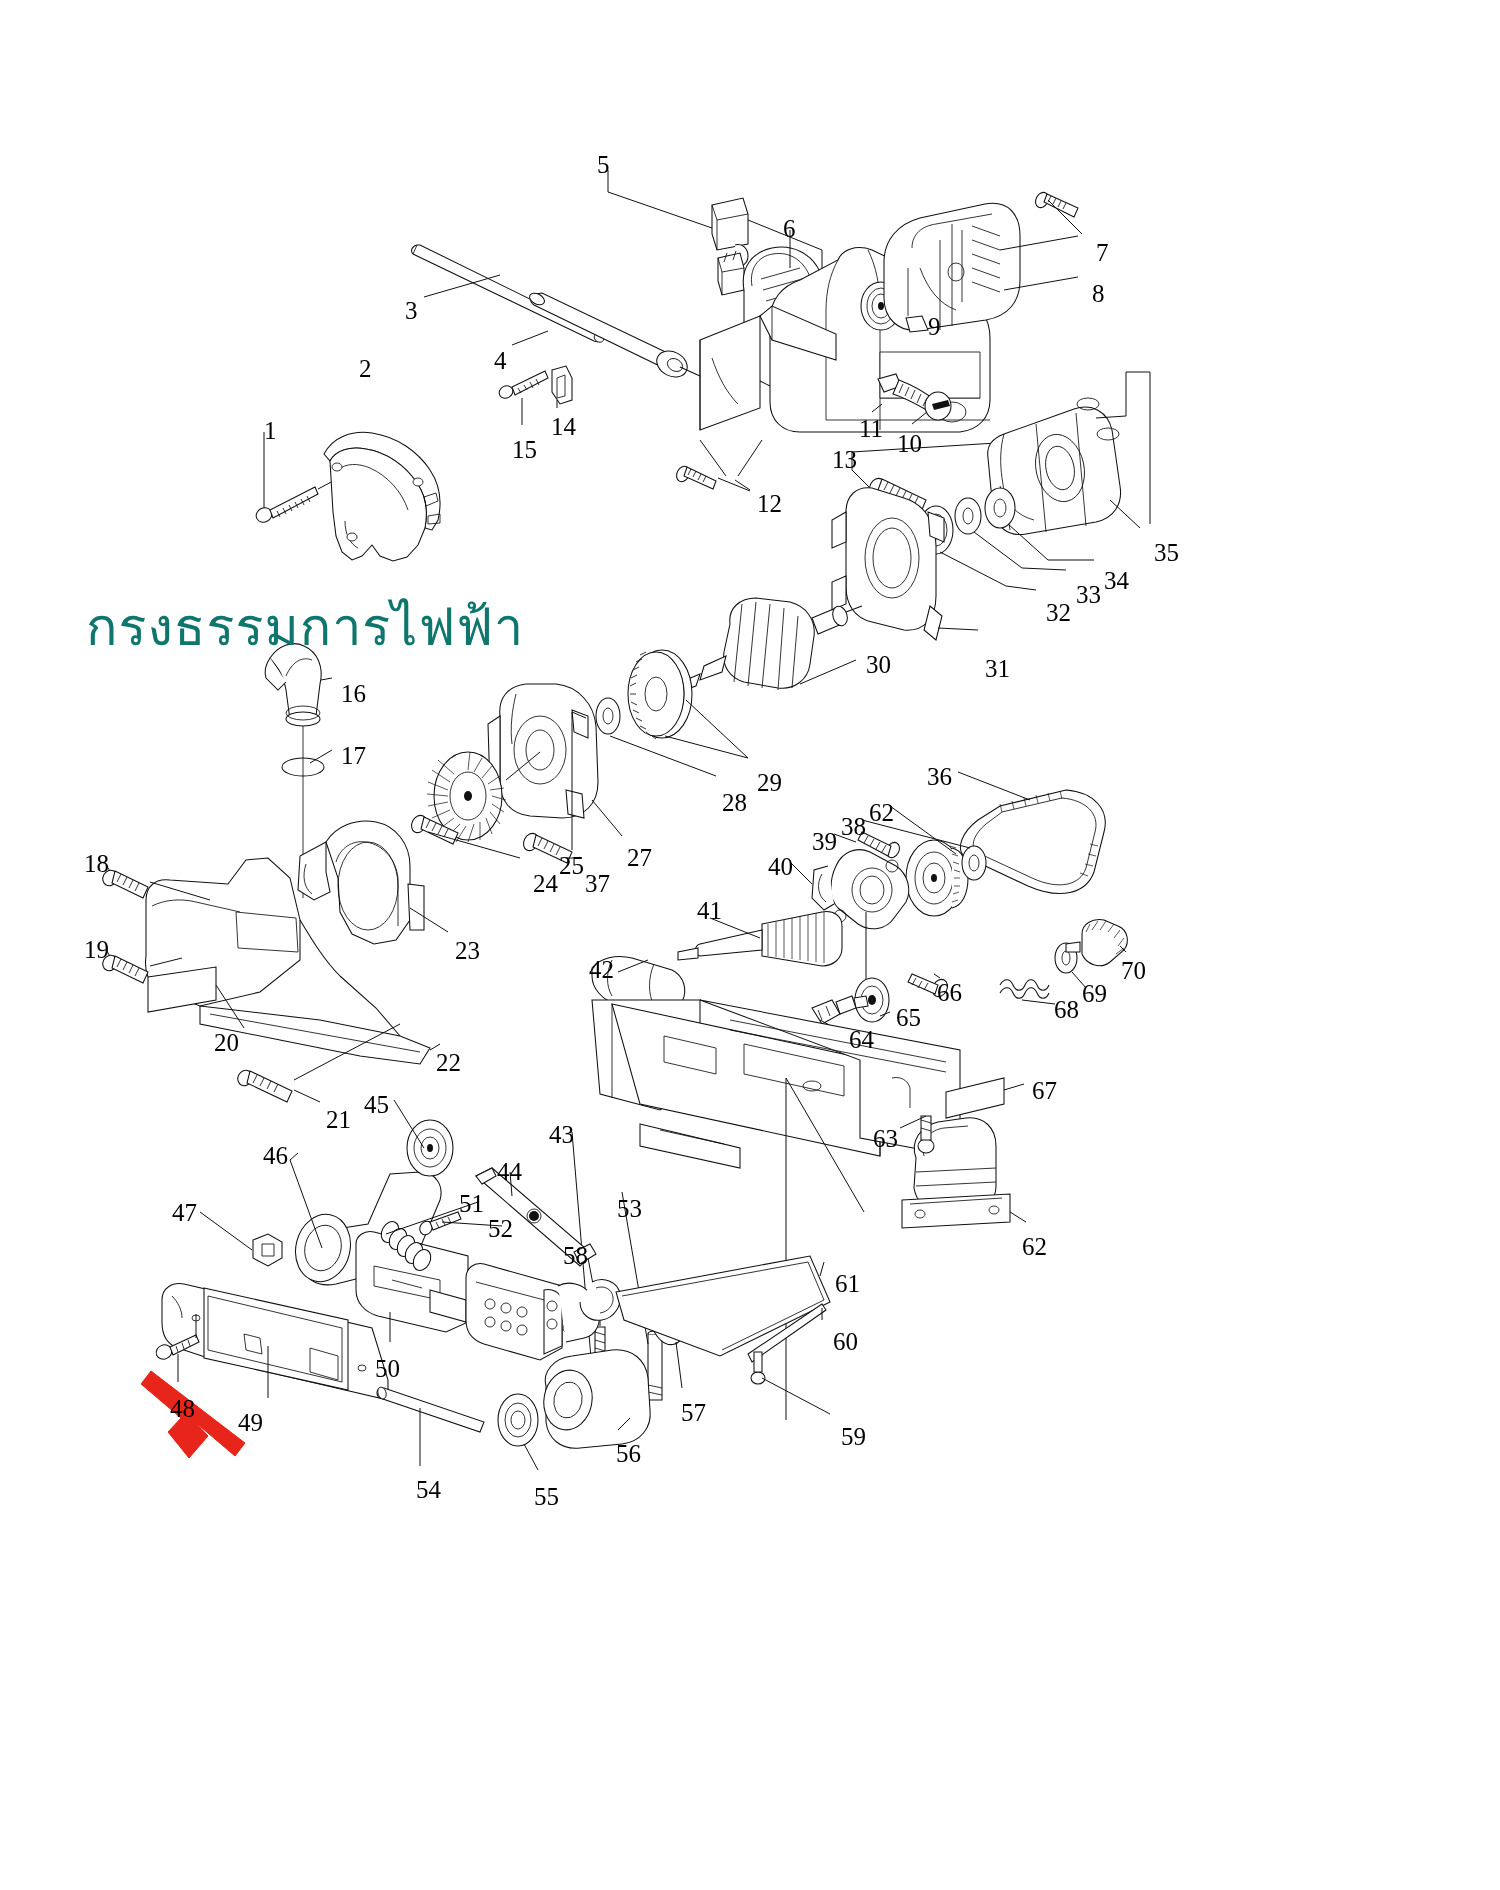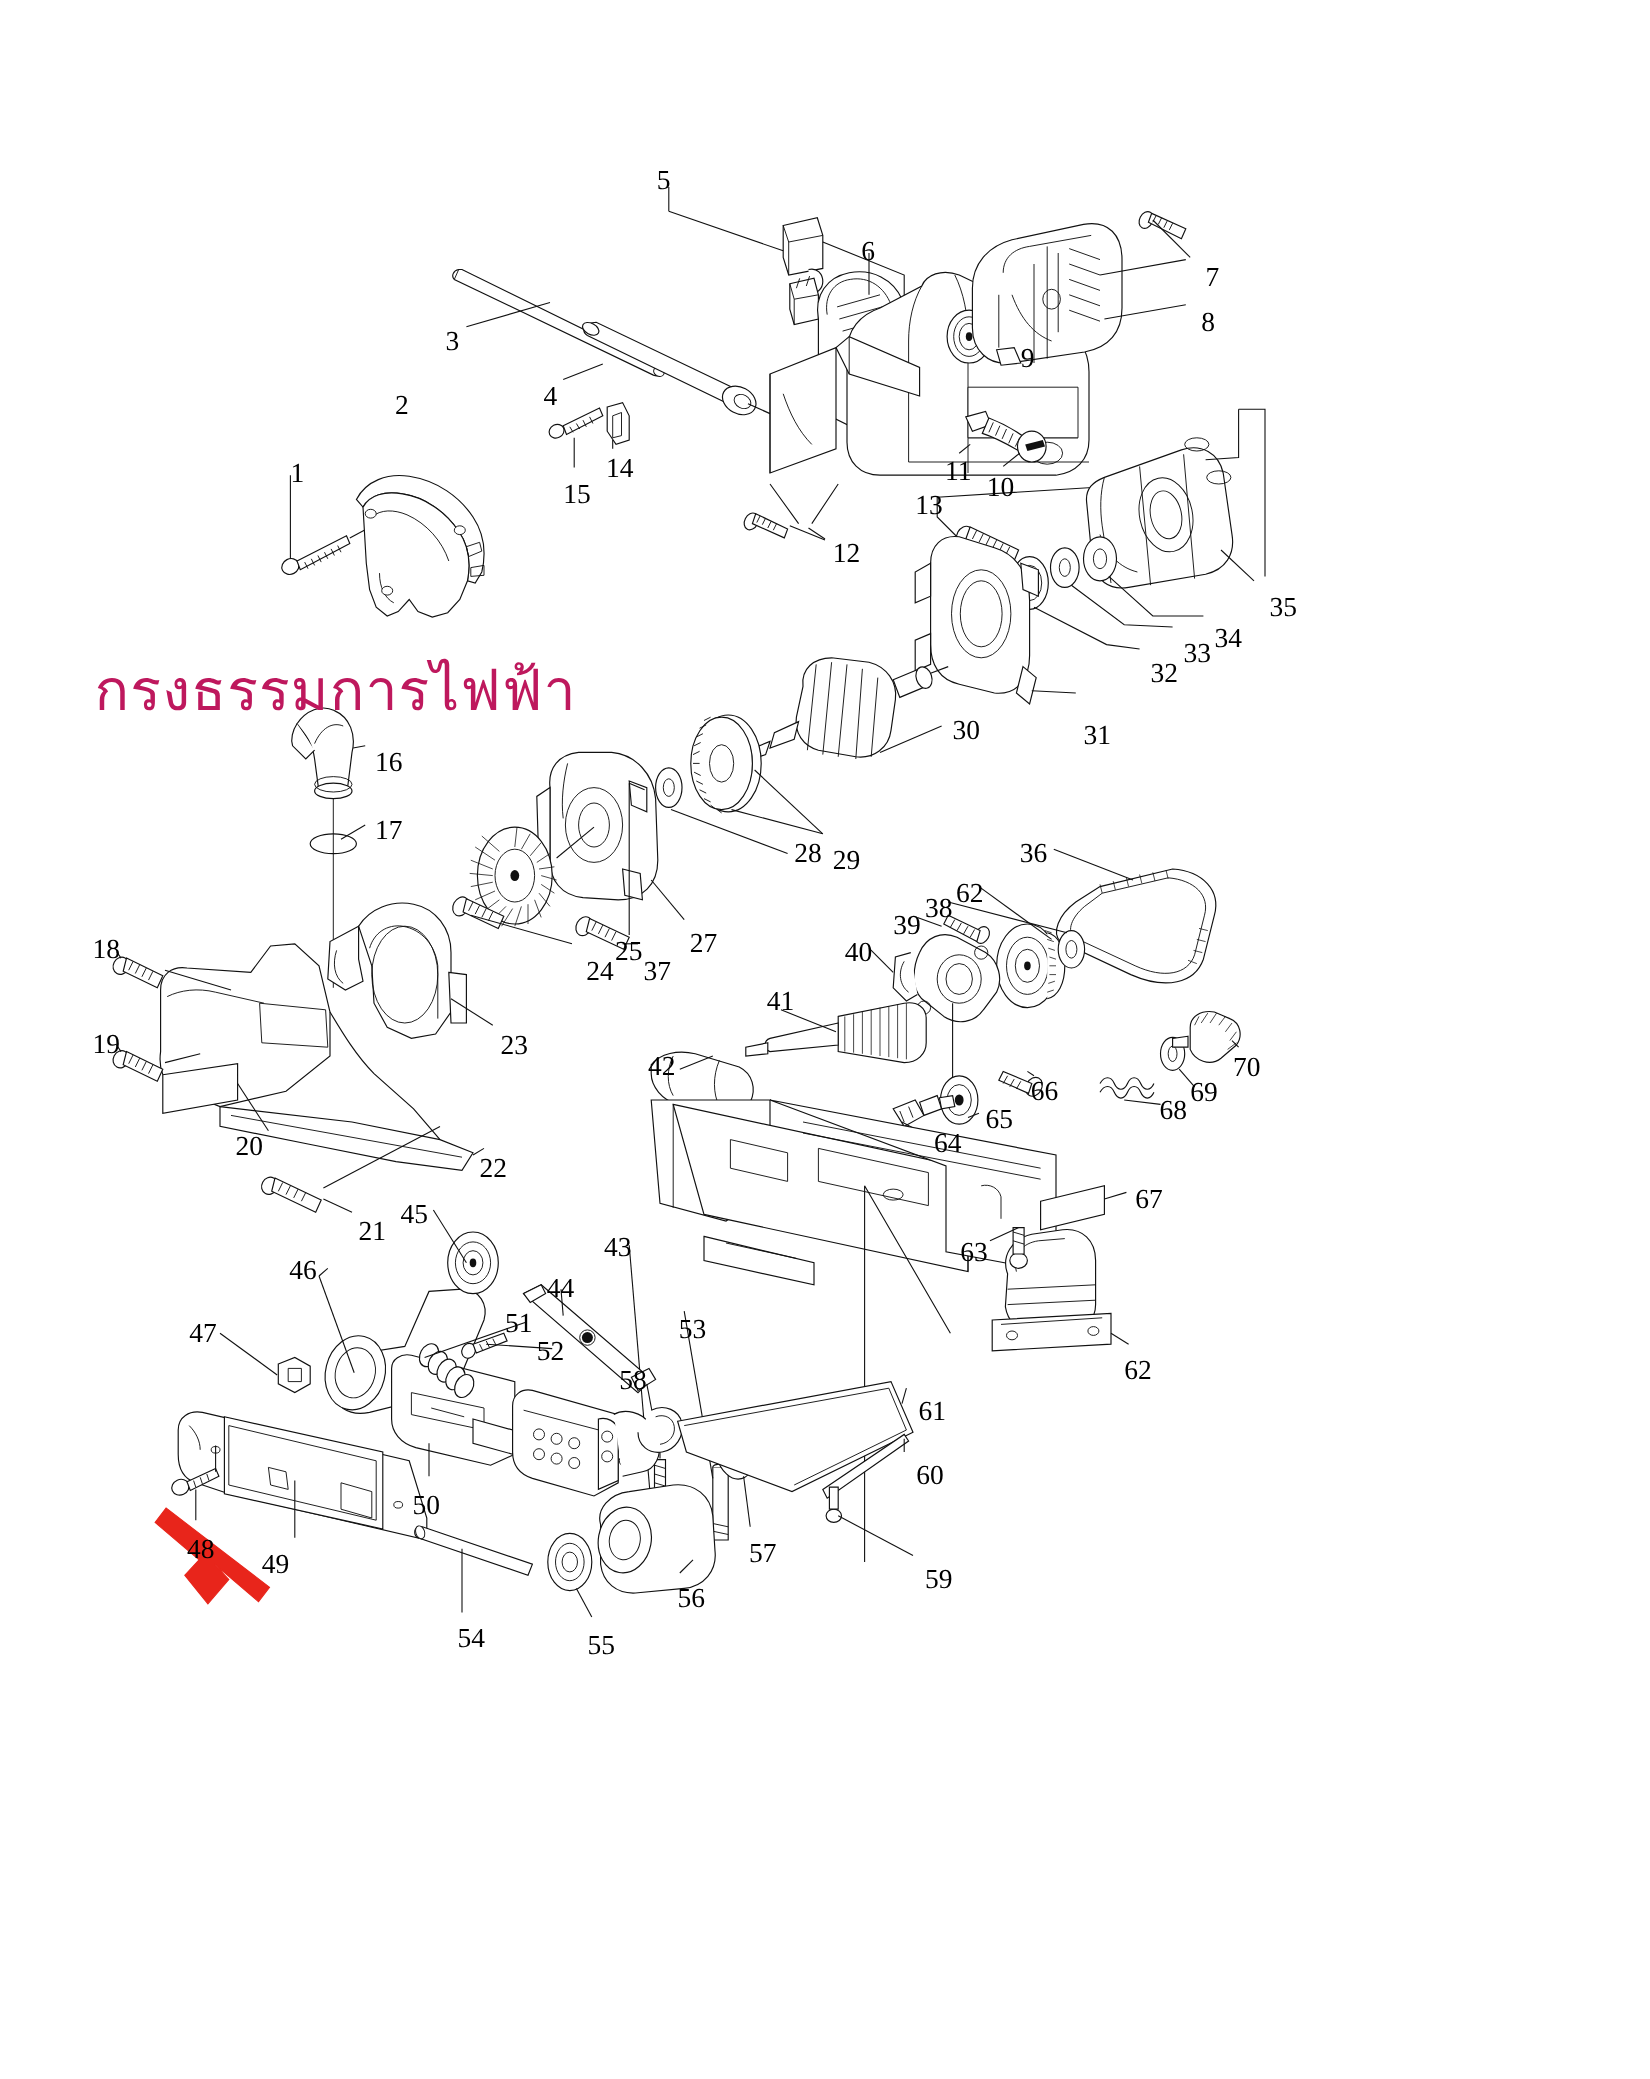--- a/index.html
+++ b/index.html
@@ -14,21 +14,21 @@
     font-family:"DejaVu Sans",sans-serif;
     font-weight:bold;font-size:84px;letter-spacing:-1px;line-height:1;
     color:#000;
   }
 
   
   #watermark{
     position:absolute;left:86px;top:585px;
     font-family:"DejaVu Sans",sans-serif;
     font-size:52px;font-weight:400;letter-spacing:1px;
-    color:#be185d;white-space:nowrap;user-select:none;
+    color:#0f766e;white-space:nowrap;user-select:none;
   }
 
   
   .callout{
     position:absolute;
     font-family:"Liberation Serif",serif;
     font-size:25px;line-height:1;color:#000;
     white-space:nowrap;
   }
 
@@ -716,21 +716,21 @@
       <div class="callout" style="left: 84px; top: 851px;">18</div>
       <div class="callout" style="left: 84px; top: 937px;">19</div>
       <div class="callout" style="left: 214px; top: 1030px;">20</div>
       <div class="callout" style="left: 326px; top: 1107px;">21</div>
       <div class="callout" style="left: 436px; top: 1050px;">22</div>
       <div class="callout" style="left: 455px; top: 938px;">23</div>
       <div class="callout" style="left: 533px; top: 871px;">24</div>
       <div class="callout" style="left: 559px; top: 853px;">25</div>
       <div class="callout" style="left: 585px; top: 871px;">37</div>
       <div class="callout" style="left: 627px; top: 845px;">27</div>
-      <div class="callout" style="left: 722px; top: 764px; text-align: right;">28</div>
+      <div class="callout" style="left: 722px; top: 790px; text-align: right;">28</div>
       <div class="callout" style="left: 757px; top: 770px;">29</div>
       <div class="callout" style="left: 866px; top: 652px;">30</div>
       <div class="callout" style="left: 985px; top: 637px; margin-top: 19px;">31</div>
       <div class="callout" style="left: 1046px; top: 600px;">32</div>
       <div class="callout" style="left: 1076px; top: 582px;">33</div>
       <div class="callout" style="left: 1104px; top: 568px;">34</div>
       <div class="callout" style="left: 1154px; top: 540px;">35</div>
       <div class="callout" style="left: 927px; top: 764px;">36</div>
       <div class="callout" style="left: 869px; top: 800px;">62</div>
       <div class="callout" style="left: 841px; top: 814px;">38</div>

